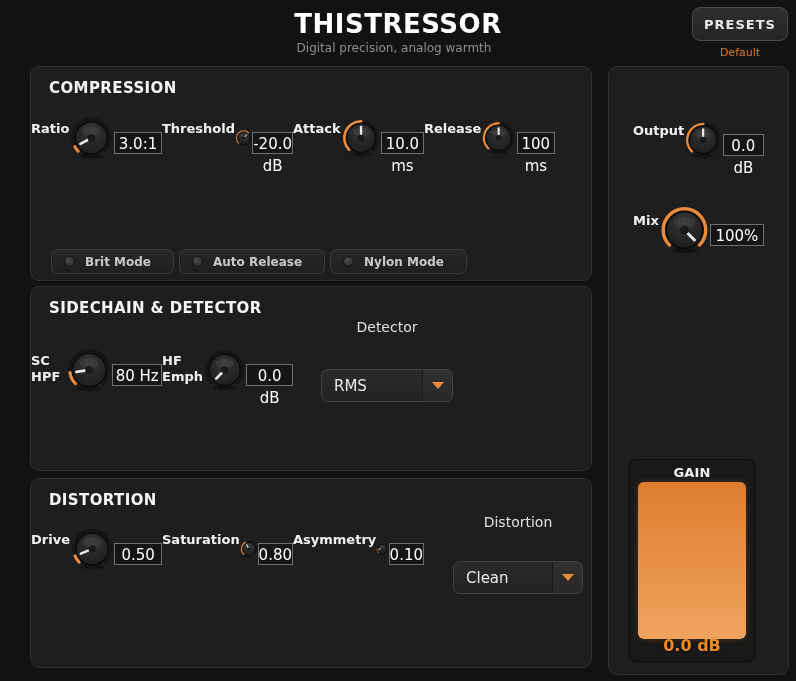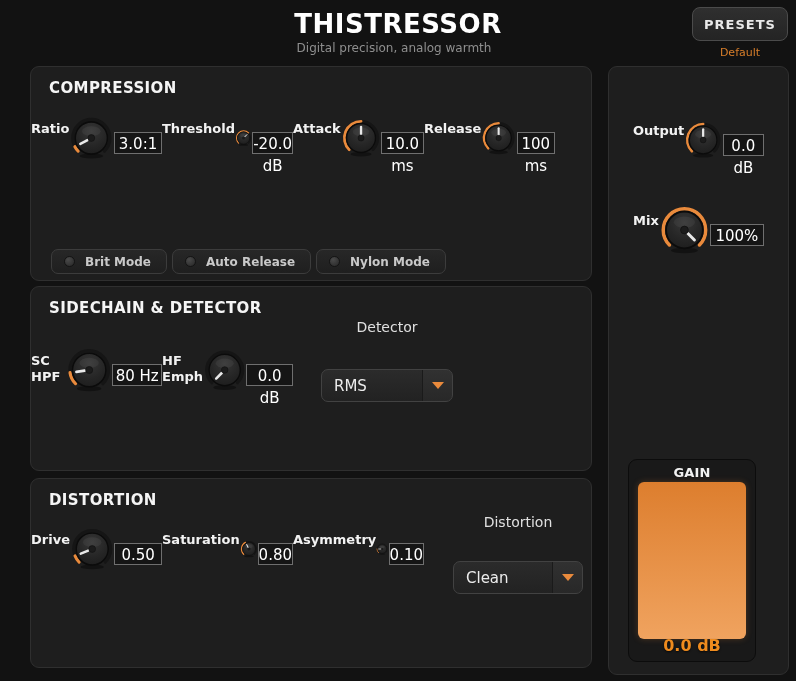--- a/index.html
+++ b/index.html
@@ -38,21 +38,21 @@
   .knob-group{width:131px;display:flex;flex-direction:row;align-items:center;}
   .knob-label{font-size:13px;font-weight:bold;color:#f2f2f2;height:16px;
     line-height:16px;margin-bottom:18px;}
   .knob{display:block;}
   .value-box{margin-top:10px;width:74px;height:22px;line-height:22px;
     box-sizing:border-box;background:#151515;border:1px solid #6f6f6f;
     color:#ffffff;font-size:15px;text-align:center;cursor:pointer;}
   
   .toggle-row{position:absolute;left:20px;top:182px;display:flex;gap:5px;}
   .toggle{display:flex;align-items:center;gap:10px;height:25px;
-    padding:0 15px 0 12px;border-radius:7px;box-sizing:border-box;
+    padding:0 22px 0 12px;border-radius:7px;box-sizing:border-box;
     background:linear-gradient(#272727,#1f1f1f);border:1px solid #3c3c3c;
     cursor:pointer;}
   .led{width:11px;height:11px;border-radius:50%;
     background:radial-gradient(circle at 35% 30%,#4a4a4a,#262626);
     border:1px solid #141414;box-sizing:border-box;}
   .toggle-label{font-size:12px;font-weight:bold;color:#c9c9c9;}
   
   .dd-group{position:absolute;display:flex;flex-direction:column;align-items:center;}
   #detector-group{left:290px;top:32px;width:132px;}
   #distmode-group{left:422px;top:35px;width:130px;}

